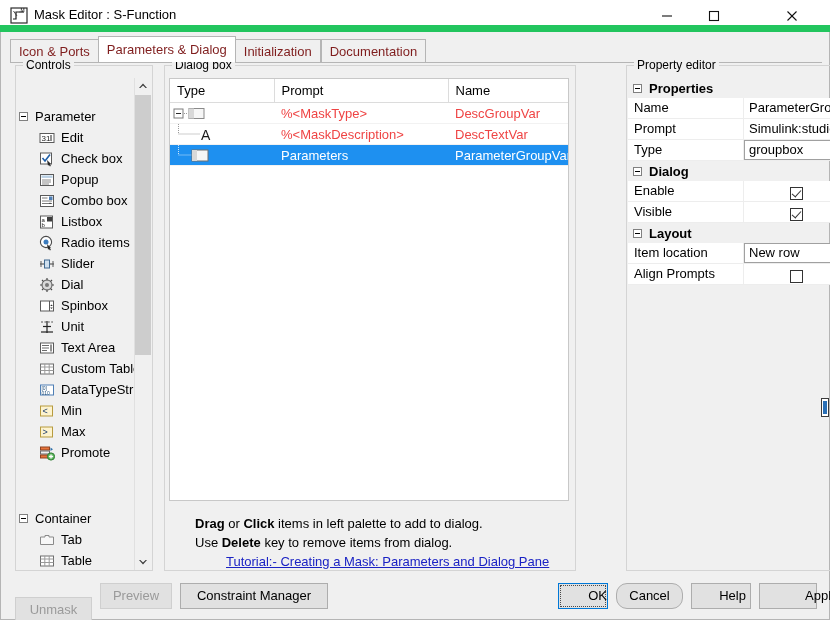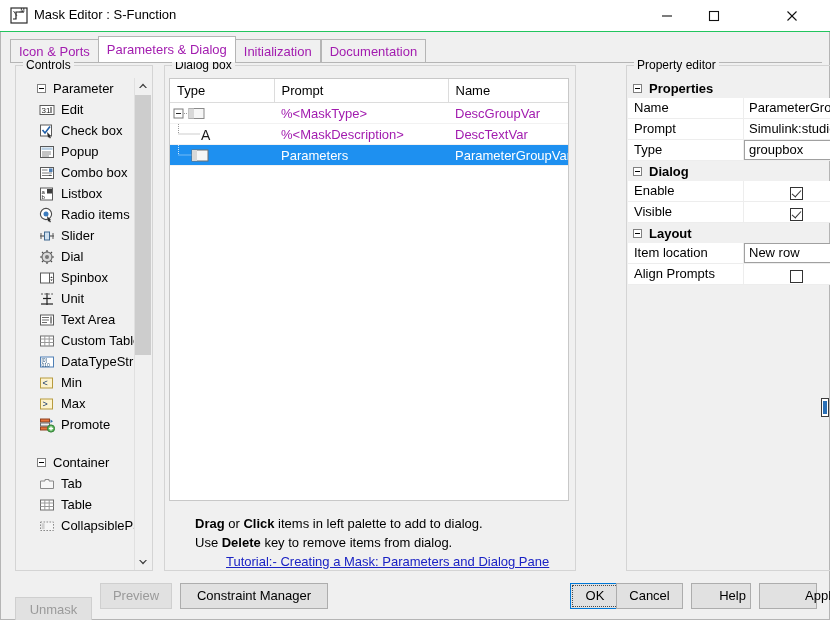--- a/index.html
+++ b/index.html
@@ -21,21 +21,21 @@
     background: #f0f0f0;
     box-sizing: border-box;
   }
 
   
   .titlebar {
     position: absolute;
     left: 0; top: 0;
     width: 830px; height: 32px;
     background: #ffffff;
-    border-bottom: 1px solid #22c55e;
+    border-bottom: 7px solid #22c55e;
     box-sizing: border-box;
   }
   .title-icon {
     position: absolute;
     left: 10px; top: 7px;
     width: 18px; height: 17px;
   }
   .title-text {
     position: absolute;
     left: 34px; top: 7px;
@@ -79,21 +79,21 @@
     line-height: 23px;
     padding: 0 8px;
     font-size: 13px;
     background: #f0f0f0;
     border: 1px solid #b5b5b5;
     border-bottom: none;
     box-sizing: border-box;
     white-space: nowrap;
     cursor: default;
     position: relative;
-    color: #a21caf;
+    color: #7f1d1d;
   }
   .tab.active {
     background: #ffffff;
     height: 26px;
     line-height: 25px;
     z-index: 3;
     border-color: #b5b5b5;
     margin: 0 -1px;
   }
   .tabline {
@@ -124,23 +124,24 @@
   .palette-scroll {
     position: absolute;
     left: 1px; top: 12px;
     width: 119px; height: 492px;
     overflow: hidden;
   }
   .section-header {
     display: flex;
     align-items: center;
     height: 21px;
-    padding-left: 20px;
-    font-size: 13px;
-    cursor: default;
+    padding-left: 2px;
+    font-size: 13px;
+    cursor: default;
+    margin-top: 28px;
   }
   .expander {
     width: 9px; height: 9px;
     border: 1px solid #808080;
     background: #fff;
     position: relative;
     margin-right: 7px;
     box-sizing: border-box;
     flex: none;
   }
@@ -211,21 +212,21 @@
     border-right: 1px solid #dcdcdc;
     border-bottom: 1px solid #dcdcdc;
     color: #000;
   }
   .dtable th:last-child { border-right: none; }
   .dtable td {
     font-size: 13px;
     height: 20px;
     padding: 0;
     border-bottom: 1px solid #f2f2f2;
-    color: #a21caf;
+    color: #ef4444;
     vertical-align: middle;
     overflow: hidden;
     white-space: nowrap;
   }
   .dtable td.c-prompt, .dtable td.c-name { padding-left: 7px; }
   .dtable tr.selected td { background: #1e90f0; color: #ffffff; }
   .treecell { position: relative; height: 20px; }
 
   .hint {
     position: absolute;
@@ -842,20 +843,20 @@
         </div>
       </div>
     </div>
 
     <div class="side-artifact"></div>
 
     <div class="footer">
       <div class="btn disabled" style="left:14px; top:24px; width:77px;">Unmask</div>
       <div class="btn disabled" style="left:99px; top:10px; width:72px;">Preview</div>
       <div class="btn" style="left:179px; top:10px; width:148px;">Constraint Manager</div>
-      <div class="btn default" style="left:569px; top:10px; width:50px;">OK</div>
-      <div class="btn" style="left:615px; top:10px; width:67px;">Cancel</div>
+      <div class="btn default" style="left:557px; top:10px; width:50px;text-align:right;">OK</div>
+      <div class="btn" style="left:615px; top:10px; width:67px;border-radius:11px;">Cancel</div>
       <div class="btn" style="left:690px; top:10px; width:60px;padding-left:23px;">Help</div>
       <div class="btn" style="left:758px; top:10px; width:58px;padding-left:45px;">Apply</div>
     </div>
 
   </div>
 </div>
 
 </body></html>

